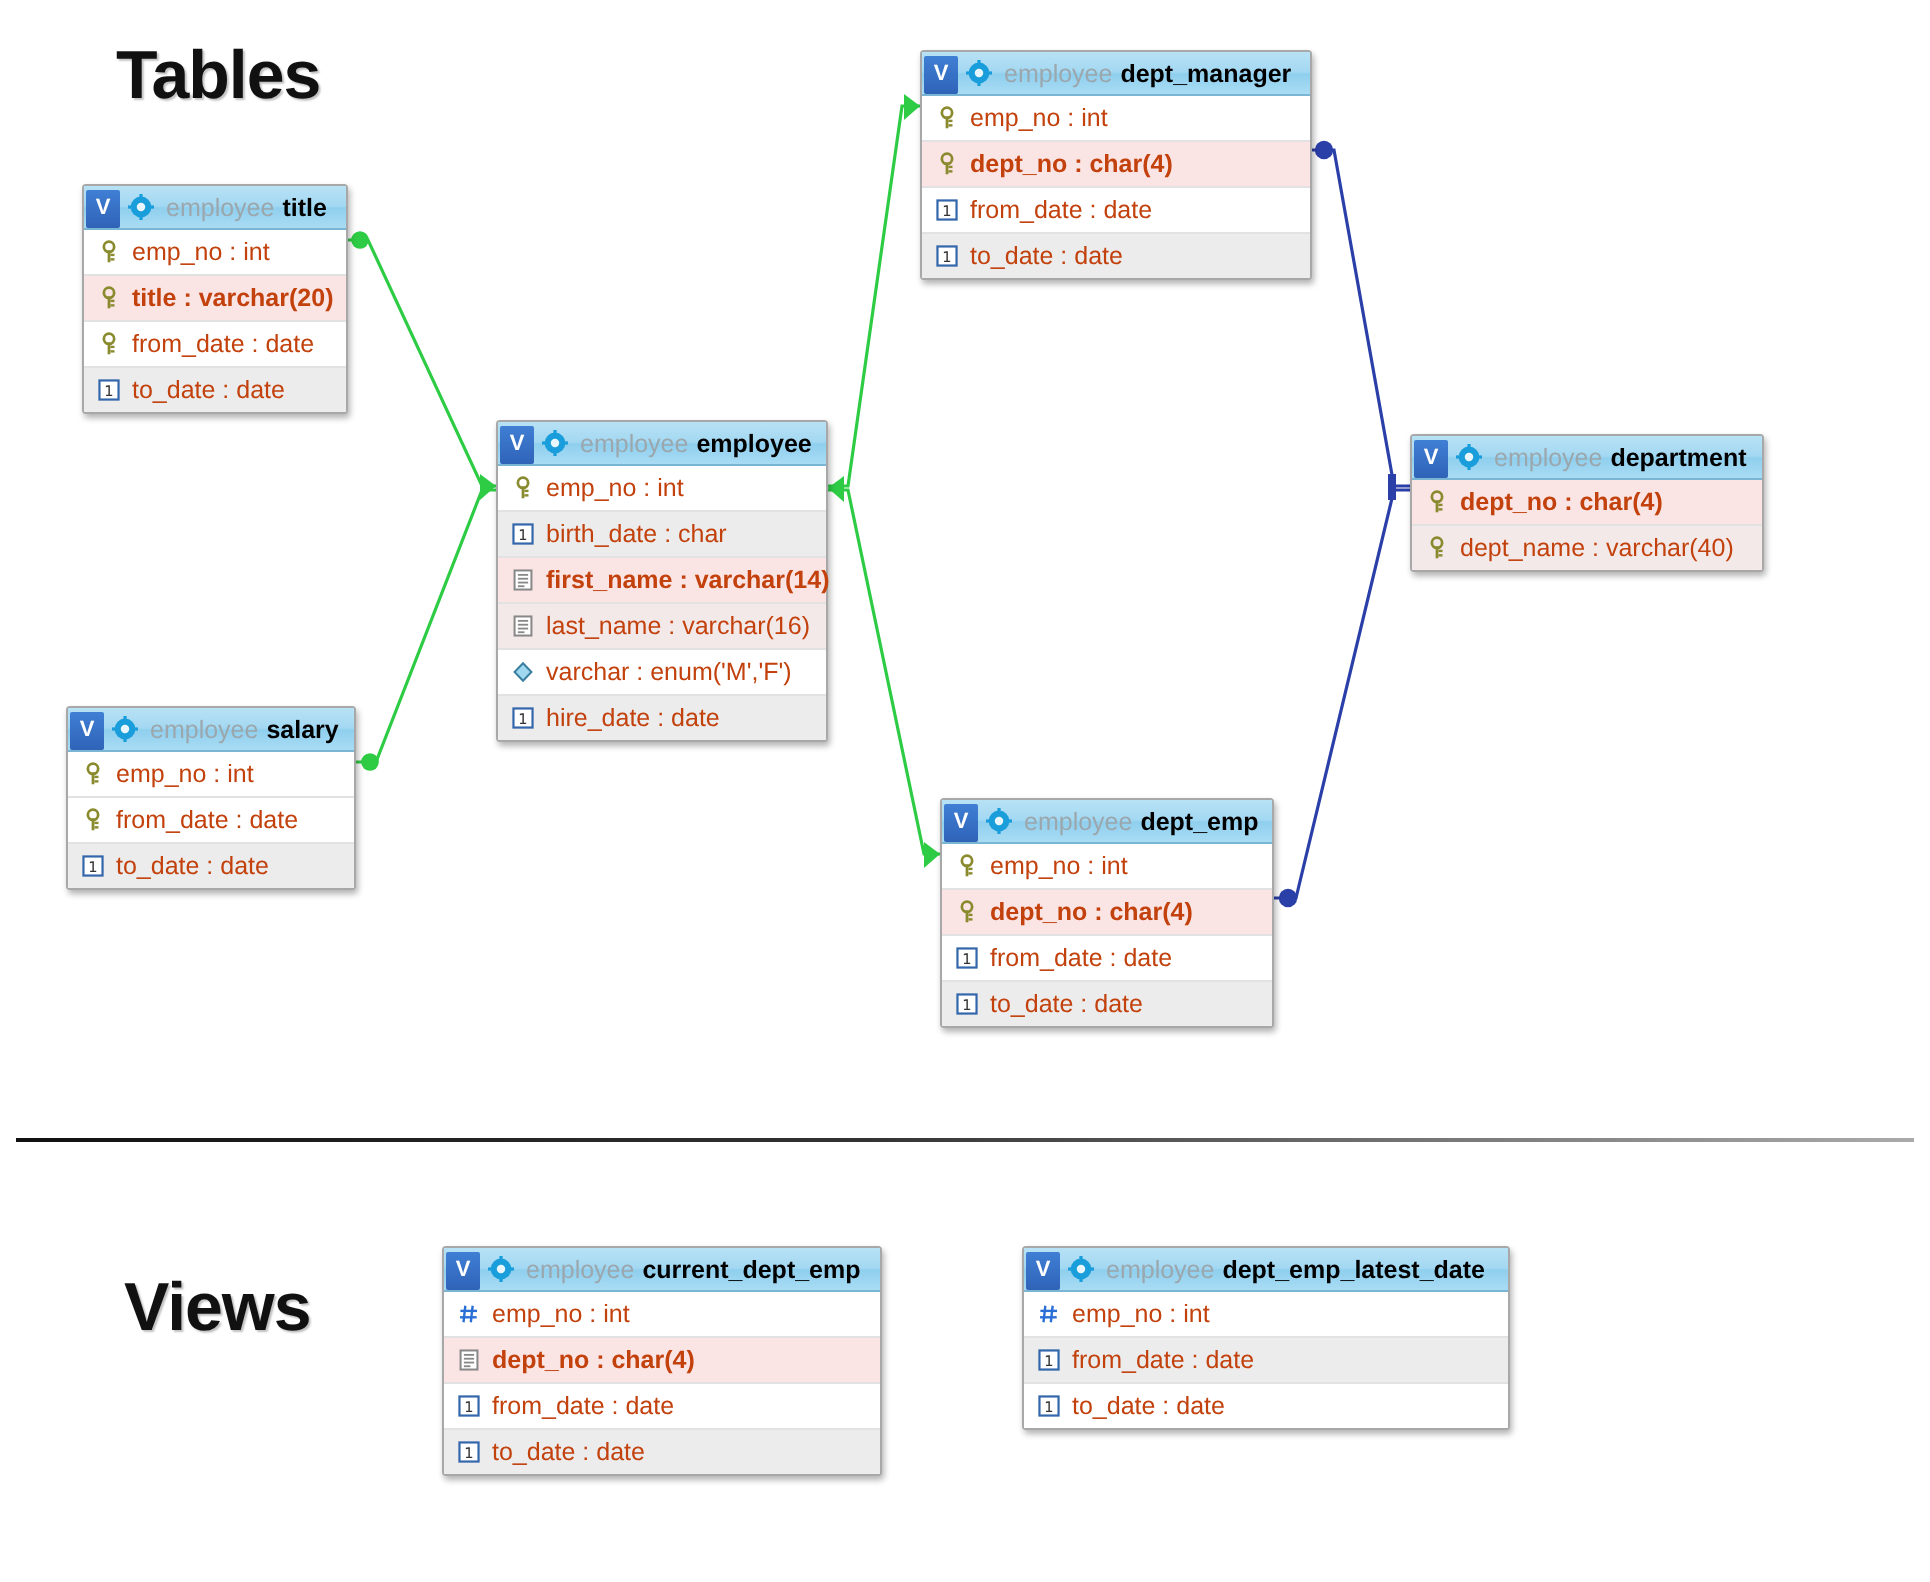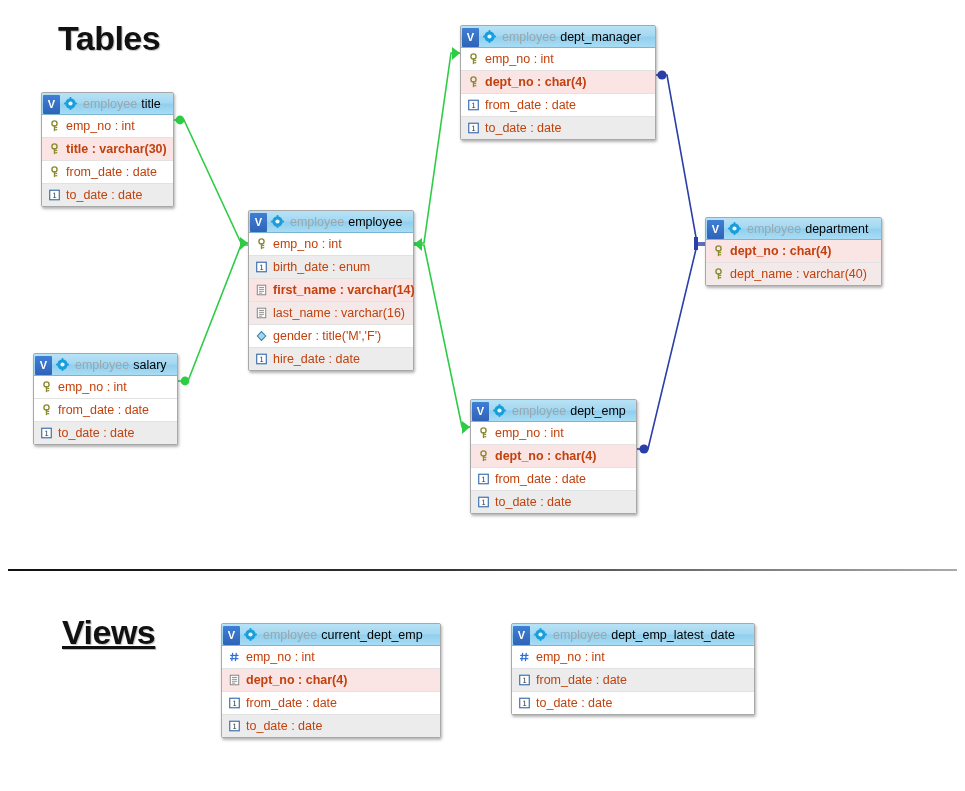--- a/index.html
+++ b/index.html
@@ -10,21 +10,21 @@
   }
   #canvas{position:absolute;left:0;top:0;width:965px;height:791px;border-radius:18px;}
 
   
   .section-heading{
     position:absolute;font-size:34px;font-weight:bold;color:#111;
     letter-spacing:-0.5px;white-space:nowrap;
     text-shadow:1px 1px 1px rgba(0,0,0,0.25);
   }
   #heading-tables{left:58px;top:19px;}
-  #heading-views{left:62px;top:613px;text-decoration:underline;}
+  #heading-views{left:62px;top:635px;}
 
   
   #divider{
     position:absolute;left:8px;top:569px;width:949px;height:2px;
     background:linear-gradient(to right,#111 0%,#333 45%,#777 75%,#aaa 100%);
   }
 
   
   #links{position:absolute;left:0;top:0;width:965px;height:791px;pointer-events:none;}
 
@@ -49,21 +49,21 @@
   }
   .badge-v{
     width:17px;height:19px;margin:1px 4px 0 1px;
     background:linear-gradient(to bottom,#3f7fd4 0%,#2f63b8 100%);
     color:#fff;font-size:11px;font-weight:bold;
     display:flex;align-items:center;justify-content:center;
     border-radius:1px;flex:0 0 auto;
   }
   .gear-icon{width:13px;height:13px;margin-right:6px;flex:0 0 auto;display:block;}
   .schema-name{color:#9ba7ad;font-size:12.5px;margin-right:4px;}
-  .table-name{color:#000;font-size:12.5px;font-weight:normal;}
+  .table-name{color:#000;font-size:12.5px;font-weight:bold;}
 
   .row{
     display:flex;align-items:center;
     height:22px;
     padding-left:7px;
     border-bottom:1px solid #e2e2e2;
     white-space:nowrap;
     color:#c2410c;
     font-size:12.5px;
   }
@@ -155,21 +155,21 @@
         </svg>
       <span class="row-label">emp_no : int</span>
     </div>
     <div class="row row-pink">
       <svg class="ficon" viewBox="0 0 12 14">
           <circle cx="6" cy="4" r="3" fill="none" stroke="#8a8a2e" stroke-width="1.6"></circle>
           <rect x="5.2" y="6" width="1.6" height="7" fill="#8a8a2e"></rect>
           <rect x="6.8" y="8" width="2.4" height="1.4" fill="#8a8a2e"></rect>
           <rect x="6.8" y="10.6" width="2.4" height="1.4" fill="#8a8a2e"></rect>
         </svg>
-      <span class="row-label">title : varchar(30)</span>
+      <span class="row-label">title : varchar(20)</span>
     </div>
     <div class="row row-white">
       <svg class="ficon" viewBox="0 0 12 14">
           <circle cx="6" cy="4" r="3" fill="none" stroke="#8a8a2e" stroke-width="1.6"></circle>
           <rect x="5.2" y="6" width="1.6" height="7" fill="#8a8a2e"></rect>
           <rect x="6.8" y="8" width="2.4" height="1.4" fill="#8a8a2e"></rect>
           <rect x="6.8" y="10.6" width="2.4" height="1.4" fill="#8a8a2e"></rect>
         </svg>
       <span class="row-label">from_date : date</span>
     </div>
@@ -248,21 +248,21 @@
           <rect x="6.8" y="8" width="2.4" height="1.4" fill="#8a8a2e"></rect>
           <rect x="6.8" y="10.6" width="2.4" height="1.4" fill="#8a8a2e"></rect>
         </svg>
       <span class="row-label">emp_no : int</span>
     </div>
     <div class="row row-gray">
       <svg class="ficon" viewBox="0 0 12 12">
           <rect x="0.8" y="0.8" width="10.4" height="10.4" fill="#fff" stroke="#3366aa" stroke-width="1.2"></rect>
           <text x="6" y="9" font-size="8" text-anchor="middle" fill="#333" font-family="DejaVu Sans">1</text>
         </svg>
-      <span class="row-label">birth_date : enum</span>
+      <span class="row-label">birth_date : char</span>
     </div>
     <div class="row row-pink">
       <svg class="ficon" viewBox="0 0 12 12">
           <rect x="1.4" y="0.8" width="9.2" height="10.4" fill="#fff" stroke="#888" stroke-width="1.1"></rect>
           <g stroke="#888" stroke-width="1">
             <line x1="3.2" y1="3.2" x2="8.8" y2="3.2"></line>
             <line x1="3.2" y1="5.3" x2="8.8" y2="5.3"></line>
             <line x1="3.2" y1="7.4" x2="8.8" y2="7.4"></line>
             <line x1="3.2" y1="9.4" x2="6.8" y2="9.4"></line>
           </g>
@@ -278,21 +278,21 @@
             <line x1="3.2" y1="7.4" x2="8.8" y2="7.4"></line>
             <line x1="3.2" y1="9.4" x2="6.8" y2="9.4"></line>
           </g>
         </svg>
       <span class="row-label">last_name : varchar(16)</span>
     </div>
     <div class="row row-white">
       <svg class="ficon" viewBox="0 0 12 12">
           <polygon points="6,1.2 10.6,6 6,10.8 1.4,6" fill="#9fd8ef" stroke="#3a7fa0" stroke-width="1.1"></polygon>
         </svg>
-      <span class="row-label">gender : title('M','F')</span>
+      <span class="row-label">varchar : enum('M','F')</span>
     </div>
     <div class="row row-gray">
       <svg class="ficon" viewBox="0 0 12 12">
           <rect x="0.8" y="0.8" width="10.4" height="10.4" fill="#fff" stroke="#3366aa" stroke-width="1.2"></rect>
           <text x="6" y="9" font-size="8" text-anchor="middle" fill="#333" font-family="DejaVu Sans">1</text>
         </svg>
       <span class="row-label">hire_date : date</span>
     </div>
   </div>
 

